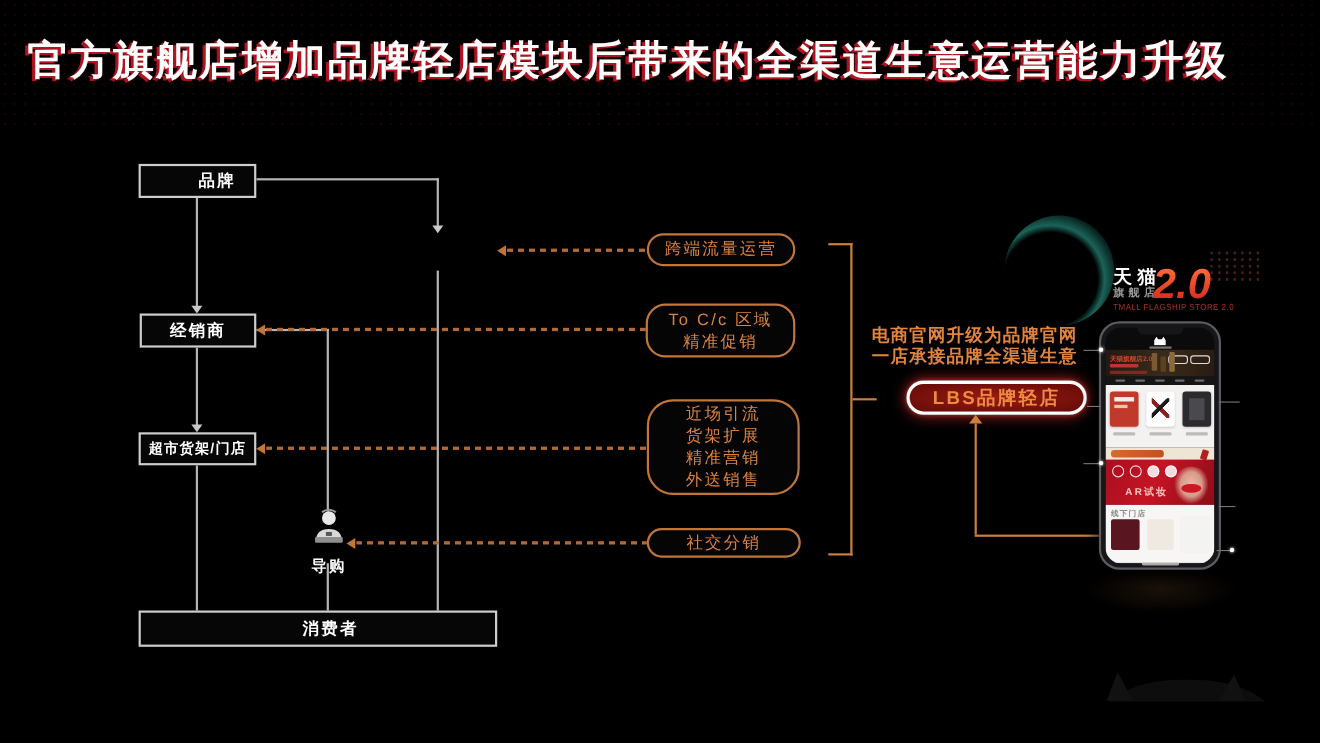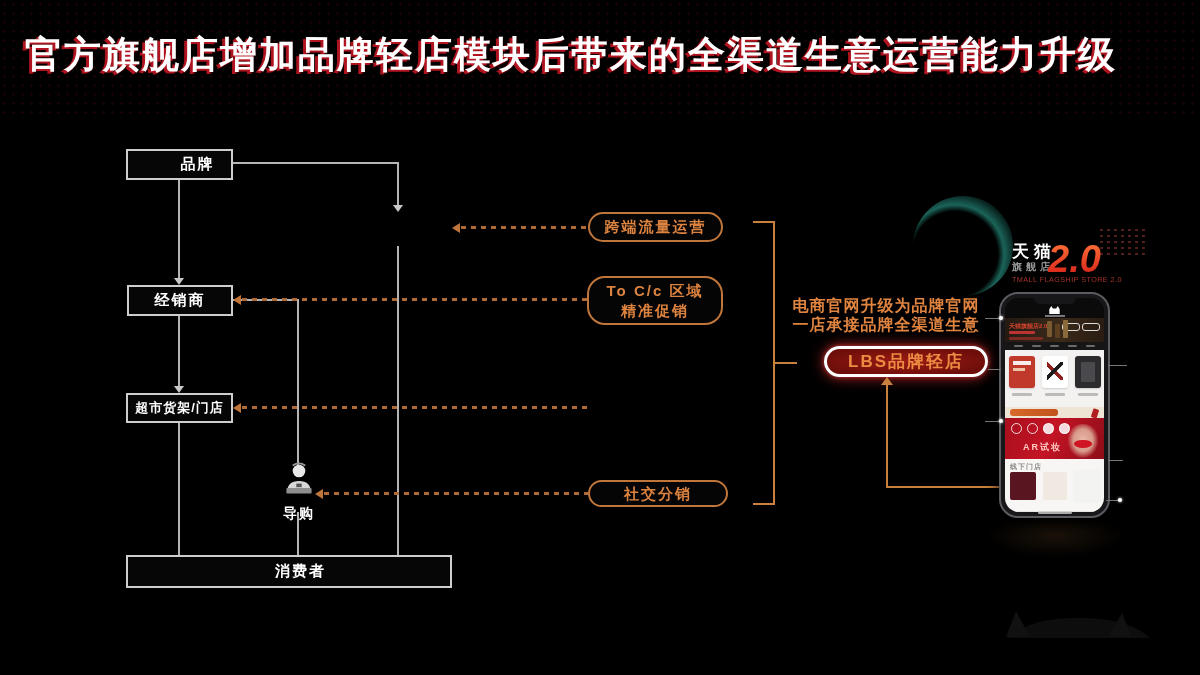--- a/index.html
+++ b/index.html
@@ -23,21 +23,21 @@
   
   .dash{position:absolute;height:3px;
     background-image:repeating-linear-gradient(90deg,#b06a38 0 5px,transparent 5px 10px);}
   .oarrow-left{position:absolute;width:0;height:0;border-top:5px solid transparent;border-bottom:5px solid transparent;
     border-right:8px solid #c0763a;}
   .oarrow-up{position:absolute;width:0;height:0;border-left:6px solid transparent;border-right:6px solid transparent;
     border-bottom:8px solid #c9803c;}
   
   .cap{position:absolute;box-sizing:border-box;border:2px solid #c0763a;border-radius:16px;color:#dd8340;
     background:#050505;display:flex;flex-direction:column;align-items:center;justify-content:center;
-    font-size:15px;font-weight:700;letter-spacing:2px;line-height:20px;}
+    font-size:15px;font-weight:400;letter-spacing:2px;line-height:20px;}
   
   .brk{position:absolute;background:#c9803c;}
   
   .upgrade-text{position:absolute;left:790px;top:296px;width:192px;text-align:center;color:#e08440;
     font-size:16px;font-weight:800;line-height:19px;letter-spacing:1px;}
   .lbs-pill{position:absolute;left:804px;top:346px;width:164px;height:31px;box-sizing:border-box;
     border:3px solid #fff;border-radius:18px;background:radial-gradient(ellipse at center,#9c1a12 0%,#6d0e0a 80%);
     box-shadow:0 0 14px rgba(225,45,45,.85),0 0 4px rgba(255,80,80,.6);
     display:flex;align-items:center;justify-content:center;color:#ec8c42;font-size:17px;font-weight:800;letter-spacing:2px;margin-left:20px;}
   .oline{position:absolute;background:#c9803c;}
@@ -164,20 +164,26 @@
     <div class="guide-label">导购</div>
   </div>
 
   <div class="cap" style="left:588px;top:212px;width:135px;height:30px;border-radius:15px;">
     <span>跨端流量运营</span>
   </div>
   <div class="cap" style="left:587px;top:276px;width:136px;height:49px;border-radius:18px;">
     <span>To C/c 区域</span>
     <span>精准促销</span>
   </div>
+  <div class="cap" style="left:588px;top:363px;width:139px;height:87px;border-radius:24px;">
+    <span>近场引流</span>
+    <span>货架扩展</span>
+    <span>精准营销</span>
+    <span>外送销售</span>
+  </div>
   <div class="cap" style="left:588px;top:480px;width:140px;height:27px;border-radius:14px;">
     <span>社交分销</span>
   </div>
 
   <div class="brk" style="left:753px;top:221px;width:22px;height:2px;"></div>
   <div class="brk" style="left:773px;top:221px;width:2px;height:284px;"></div>
   <div class="brk" style="left:753px;top:503px;width:22px;height:2px;"></div>
   <div class="brk" style="left:775px;top:362px;width:22px;height:2px;"></div>
 
   <div class="upgrade-text">

